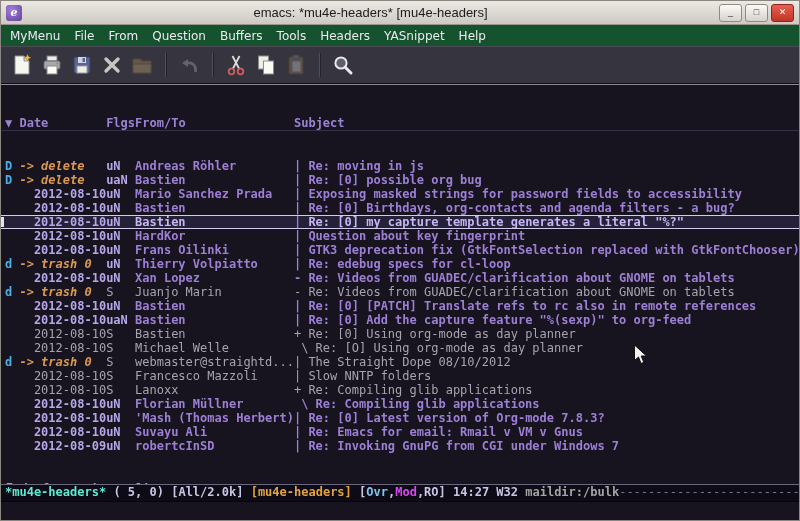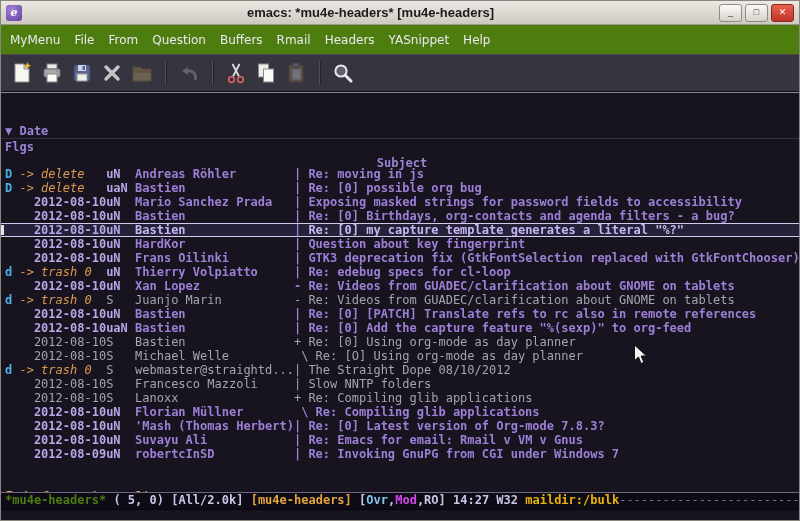--- a/index.html
+++ b/index.html
@@ -10,74 +10,74 @@
   }
   
   .titlebar{
     height:24px;display:flex;align-items:center;padding:0 5px;gap:4px;
     background:linear-gradient(#ece9e4,#cdc9c2);
     border-bottom:1px solid #9a968f;box-sizing:border-box;
     font-family:"Liberation Sans","DejaVu Sans",sans-serif;
   }
   .app-icon{width:16px;height:16px;border-radius:3px;display:flex;align-items:center;justify-content:center;
     background:radial-gradient(circle at 35% 30%,#a27fd8,#63419c);color:#fff;font:italic bold 11px "DejaVu Serif",serif;}
-  .title{flex:1;text-align:center;font-weight:bold;font-size:13px;color:#1c1c1c;
+  .title{flex:1;text-align:center;font-weight:normal;font-size:13px;color:#1c1c1c;
     white-space:nowrap;overflow:hidden;}
   .controls{display:flex;gap:3px;}
   .wbtn{width:21px;height:16px;border:1px solid #8f8b84;border-radius:3px;
     background:linear-gradient(#fbfaf8,#d6d2cb);display:flex;align-items:center;justify-content:center;
     font-size:9px;color:#333;line-height:1;}
   .wbtn.close{background:linear-gradient(#e8604f,#bf3527);border-color:#8f241a;color:#fff;font-weight:bold;}
   
-  .menubar{height:29px;background:#4d7c0f;display:flex;align-items:stretch;padding-left:2px;
+  .menubar{height:21px;background:#14532d;display:flex;align-items:stretch;padding-left:2px;
     font-family:"DejaVu Sans","Liberation Sans",sans-serif;font-size:12px;color:#ece9f2;}
   .menu-item{display:flex;align-items:center;padding:0 7px;white-space:nowrap;}
   
   .toolbar{height:36px;background:#36343e;border-top:1px solid #4c4a55;border-bottom:1px solid #0f0d14;
     display:flex;align-items:center;padding:0 6px;}
   .tbtn{width:30px;height:30px;display:flex;align-items:center;justify-content:center;border-radius:3px;}
   .tbtn.disabled{opacity:.32;}
   .tsep{width:1px;height:24px;background:#504e5a;margin:0 8px;box-shadow:1px 0 0 #23212b;}
   
   .emacs-body{display:flex;flex-direction:column;height:436px;}
   .buffer{flex:1;position:relative;background:#17141f;border-top:1px solid #8c8a92;
     box-sizing:border-box;padding-top:2px;overflow:hidden;
     font-size:12px;line-height:14px;white-space:pre;}
   .headerline{display:flex;height:16px;line-height:16px;padding-left:4px;
-    color:#9b83d4;font-weight:bold;border-bottom:1px solid #34304a;box-sizing:border-box;flex-direction:column;}
-  .hl-date{width:14ch;}.hl-flags{width:4ch;}.hl-from{width:22ch;}.hl-subj{flex:1;text-align:center;}
+    color:#9b83d4;font-weight:bold;border-bottom:1px solid #34304a;box-sizing:border-box;}
+  .hl-date{width:14ch;}.hl-flags{width:4ch;}.hl-from{width:22ch;}.hl-subj{flex:1;}
   .row{display:flex;height:14px;line-height:14px;padding-left:4px;position:relative;}
   .row span{flex:none;overflow:hidden;white-space:pre;}
   .c-mark{width:2ch;color:#4ab0e8;font-weight:bold;}
   .c-left{width:12ch;box-sizing:border-box;}
   .c-left.is-date{padding-left:2ch;}
-  .c-left.is-action{color:#dc9a50 !important;font-style:italic;font-weight:normal;}
+  .c-left.is-action{color:#dc9a50 !important;font-style:italic;font-weight:bold;}
   .c-flags{width:4ch;}
   .c-from{width:22ch;}
   .c-sep{width:2ch;box-sizing:content-box;}
   .c-sep.indent{padding-left:1ch;}
   .c-subj{flex:1 !important;min-width:0;}
   .row.unread{color:#9d7fd6;font-weight:bold;}
   .row.unread .c-left,.row.unread .c-flags{color:#b7a6e8;}
   .row.read{color:#a7a3b0;font-weight:normal;}
   .row.current{background:#252138;border-top:1px solid #d2cbee;border-bottom:1px solid #d2cbee;
     box-sizing:border-box;line-height:12px;}
   .row.current .c-subj,.row.current .c-from{color:#c6b6f2;}
   .blockcursor{position:absolute;left:0;top:1px;width:3px;height:10px;background:#e3e1ea;}
   .endline{padding-left:4px;height:14px;line-height:14px;color:#dc9a50;font-style:italic;font-weight:bold;}
   
   .modeline{height:16px;line-height:15px;background:#0d0c16;
     border-top:1px solid #6a6880;border-bottom:1px solid #05050a;box-sizing:content-box;
     padding-left:4px;font-size:12px;font-weight:bold;white-space:pre;overflow:hidden;}
-  .ml-buffer-name{color:#4d7c0f;margin-top:28px;}
+  .ml-buffer-name{color:#5eead4;margin-top:28px;}
   .ml-plain{color:#cac5e4;}
   .ml-mode{color:#e3a43f;text-align:center;}
   .ml-ovr{color:#7fc5ef;}
   .ml-mod{color:#d946ef;text-align:center;}
-  .ml-folder{color:#eab308;}
+  .ml-folder{color:#a3a3a3;}
   .ml-dashes{color:#77748c;font-weight:normal;}
   .echo{flex:none;height:18px;background:#17141f;}
   
   .mouse{position:absolute;left:632px;top:343px;z-index:50;pointer-events:none;}
 </style>
 </head>
 <body>
 
 <div class="window">
 
@@ -90,21 +90,21 @@
         <div class="wbtn close">✕</div>
       </div>
   </div>
 
   <div class="menubar" id="menubar">
       <div class="menu-item">MyMenu</div>
       <div class="menu-item">File</div>
       <div class="menu-item">From</div>
       <div class="menu-item">Question</div>
       <div class="menu-item">Buffers</div>
-      <div class="menu-item">Rmail</div>
+      <div class="menu-item">Tools</div>
       <div class="menu-item">Headers</div>
       <div class="menu-item">YASnippet</div>
       <div class="menu-item">Help</div>
     </div>
 
   <div class="toolbar" id="toolbar">
       <div class="tbtn">
         <svg width="24" height="24">
           <path d="M5 3h9l5 5v13H5z" fill="#f7f7f2" stroke="#8f8f8f"></path>
           <path d="M14 3l5 5h-5z" fill="#d5d5cd" stroke="#8f8f8f"></path>
@@ -173,20 +173,21 @@
           <path d="M14.2 14.2 L20 20" stroke="#e9e9ef" stroke-width="3" stroke-linecap="round"></path>
         </svg>
       </div>
     </div>
 
   <div class="emacs-body">
     <div class="buffer">
       <div class="headerline">
         <span class="hl-date">▼ Date</span>
         <span class="hl-flags">Flgs</span>
+        <span class="hl-from">From/To</span>
         <span class="hl-subj">Subject</span>
       </div>
       <div id="rows"><div class="row unread"><span class="c-mark">D</span><span class="c-left is-action">-&gt; delete</span><span class="c-flags">uN</span><span class="c-from">Andreas Röhler</span><span class="c-sep">|</span><span class="c-subj">Re: moving in js</span></div><div class="row unread"><span class="c-mark">D</span><span class="c-left is-action">-&gt; delete</span><span class="c-flags">uaN</span><span class="c-from">Bastien</span><span class="c-sep">|</span><span class="c-subj">Re: [0] possible org bug</span></div><div class="row unread"><span class="c-mark"></span><span class="c-left is-date">2012-08-10</span><span class="c-flags">uN</span><span class="c-from">Mario Sanchez Prada</span><span class="c-sep">|</span><span class="c-subj">Exposing masked strings for password fields to accessibility</span></div><div class="row unread"><span class="c-mark"></span><span class="c-left is-date">2012-08-10</span><span class="c-flags">uN</span><span class="c-from">Bastien</span><span class="c-sep">|</span><span class="c-subj">Re: [0] Birthdays, org-contacts and agenda filters - a bug?</span></div><div class="row unread current"><span class="c-mark"></span><span class="c-left is-date">2012-08-10</span><span class="c-flags">uN</span><span class="c-from">Bastien</span><span class="c-sep">|</span><span class="c-subj">Re: [0] my capture template generates a literal "%?"</span><div class="blockcursor"></div></div><div class="row unread"><span class="c-mark"></span><span class="c-left is-date">2012-08-10</span><span class="c-flags">uN</span><span class="c-from">HardKor</span><span class="c-sep">|</span><span class="c-subj">Question about key fingerprint</span></div><div class="row unread"><span class="c-mark"></span><span class="c-left is-date">2012-08-10</span><span class="c-flags">uN</span><span class="c-from">Frans Oilinki</span><span class="c-sep">|</span><span class="c-subj">GTK3 deprecation fix (GtkFontSelection replaced with GtkFontChooser)</span></div><div class="row unread"><span class="c-mark">d</span><span class="c-left is-action">-&gt; trash 0</span><span class="c-flags">uN</span><span class="c-from">Thierry Volpiatto</span><span class="c-sep">|</span><span class="c-subj">Re: edebug specs for cl-loop</span></div><div class="row unread"><span class="c-mark"></span><span class="c-left is-date">2012-08-10</span><span class="c-flags">uN</span><span class="c-from">Xan Lopez</span><span class="c-sep">-</span><span class="c-subj">Re: Videos from GUADEC/clarification about GNOME on tablets</span></div><div class="row read"><span class="c-mark">d</span><span class="c-left is-action">-&gt; trash 0</span><span class="c-flags">S</span><span class="c-from">Juanjo Marin</span><span class="c-sep">-</span><span class="c-subj">Re: Videos from GUADEC/clarification about GNOME on tablets</span></div><div class="row unread"><span class="c-mark"></span><span class="c-left is-date">2012-08-10</span><span class="c-flags">uN</span><span class="c-from">Bastien</span><span class="c-sep">|</span><span class="c-subj">Re: [0] [PATCH] Translate refs to rc also in remote references</span></div><div class="row unread"><span class="c-mark"></span><span class="c-left is-date">2012-08-10</span><span class="c-flags">uaN</span><span class="c-from">Bastien</span><span class="c-sep">|</span><span class="c-subj">Re: [0] Add the capture feature "%(sexp)" to org-feed</span></div><div class="row read"><span class="c-mark"></span><span class="c-left is-date">2012-08-10</span><span class="c-flags">S</span><span class="c-from">Bastien</span><span class="c-sep">+</span><span class="c-subj">Re: [0] Using org-mode as day planner</span></div><div class="row read"><span class="c-mark"></span><span class="c-left is-date">2012-08-10</span><span class="c-flags">S</span><span class="c-from">Michael Welle</span><span class="c-sep indent">\</span><span class="c-subj">Re: [O] Using org-mode as day planner</span></div><div class="row read"><span class="c-mark">d</span><span class="c-left is-action">-&gt; trash 0</span><span class="c-flags">S</span><span class="c-from">webmaster@straightd...</span><span class="c-sep">|</span><span class="c-subj">The Straight Dope 08/10/2012</span></div><div class="row read"><span class="c-mark"></span><span class="c-left is-date">2012-08-10</span><span class="c-flags">S</span><span class="c-from">Francesco Mazzoli</span><span class="c-sep">|</span><span class="c-subj">Slow NNTP folders</span></div><div class="row read"><span class="c-mark"></span><span class="c-left is-date">2012-08-10</span><span class="c-flags">S</span><span class="c-from">Lanoxx</span><span class="c-sep">+</span><span class="c-subj">Re: Compiling glib applications</span></div><div class="row unread"><span class="c-mark"></span><span class="c-left is-date">2012-08-10</span><span class="c-flags">uN</span><span class="c-from">Florian Müllner</span><span class="c-sep indent">\</span><span class="c-subj">Re: Compiling glib applications</span></div><div class="row unread"><span class="c-mark"></span><span class="c-left is-date">2012-08-10</span><span class="c-flags">uN</span><span class="c-from">'Mash (Thomas Herbert)</span><span class="c-sep">|</span><span class="c-subj">Re: [0] Latest version of Org-mode 7.8.3?</span></div><div class="row unread"><span class="c-mark"></span><span class="c-left is-date">2012-08-10</span><span class="c-flags">uN</span><span class="c-from">Suvayu Ali</span><span class="c-sep">|</span><span class="c-subj">Re: Emacs for email: Rmail v VM v Gnus</span></div><div class="row unread"><span class="c-mark"></span><span class="c-left is-date">2012-08-09</span><span class="c-flags">uN</span><span class="c-from">robertcInSD</span><span class="c-sep">|</span><span class="c-subj">Re: Invoking GnuPG from CGI under Windows 7</span></div></div>
       <div class="endline">End of search results</div>
     </div>
     <div class="modeline" id="modeline"><span class="ml-buffer-name">*mu4e-headers*</span><span class="ml-plain"> ( 5, 0) [All/2.0k] </span><span class="ml-mode">[mu4e-headers]</span><span class="ml-plain"> [</span><span class="ml-ovr">Ovr</span><span class="ml-plain">,</span><span class="ml-mod">Mod</span><span class="ml-plain">,RO] </span><span class="ml-plain">14:27 W32 </span><span class="ml-folder">maildir:/bulk</span><span class="ml-dashes">--------------------------------------------------</span></div>
     <div class="echo"></div>
   </div>
 
   <div class="mouse">

